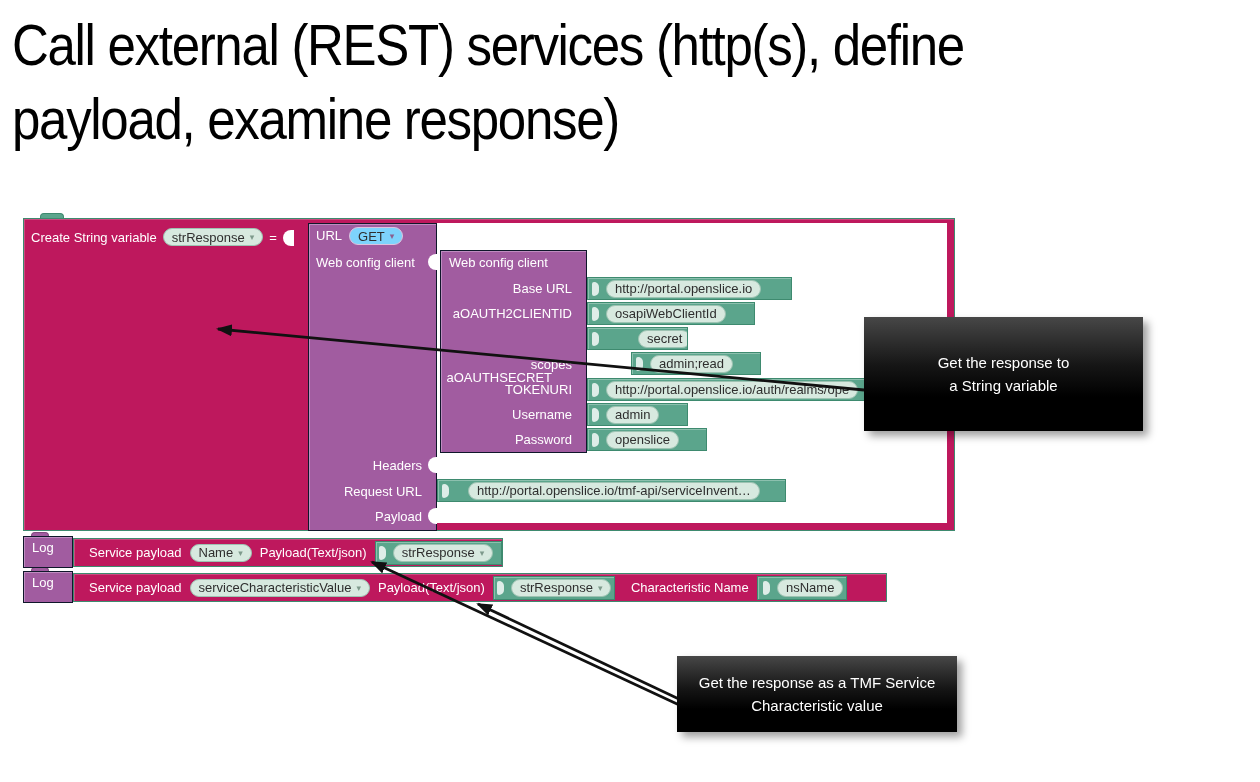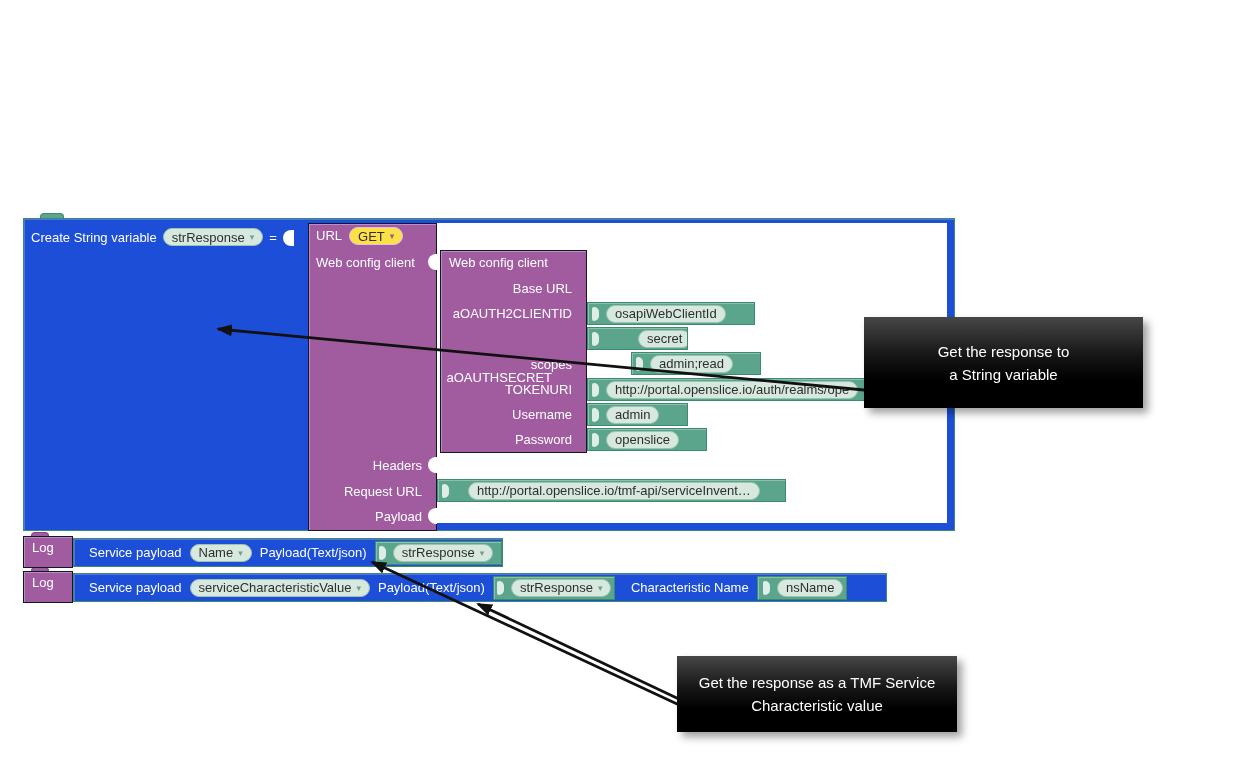--- a/index.html
+++ b/index.html
@@ -6,31 +6,31 @@
   .canvas{position:relative;width:1260px;height:782px;background:#fff;overflow:hidden;
           font-family:"Liberation Sans",sans-serif;}
 
   
   .title{position:absolute;left:12px;top:8px;color:#000;}
   .title .tline{font-size:58px;line-height:74px;letter-spacing:-1.5px;white-space:nowrap;
                 transform:scaleX(.88);transform-origin:left;}
 
   
   .blk{position:absolute;box-sizing:border-box;}
-  .green{background:#1d4ed8;border:1px solid #3e8a6f;box-shadow:inset 1px 1px 0 rgba(255,255,255,.22);}
+  .green{background:#be185d;border:1px solid #3e8a6f;box-shadow:inset 1px 1px 0 rgba(255,255,255,.22);}
   .purple{background:#a15ca0;border:1px solid #0f172a;box-shadow:inset 1px 1px 0 #bf8cc0;}
   .white-area{background:#fff;}
   .wlabel{color:#fff;font-size:13px;line-height:16px;white-space:nowrap;}
   .rlabel{position:absolute;text-align:right;}
 
   .pill{display:inline-flex;align-items:center;gap:5px;height:18px;box-sizing:border-box;
         background:#d7e9df;border:1px solid #9dc3b2;border-radius:9px;padding:0 8px;
         color:#2e2e2e;font-size:13px;white-space:nowrap;}
   .pill .caret{font-size:9px;color:#7e9a8c;line-height:10px;}
-  .pill.ppl{background:#fde047;border-color:#dcc3de;}
+  .pill.ppl{background:#7dd3fc;border-color:#dcc3de;}
   .pill.ppl .caret{color:#8a5f8f;}
 
   .socket{position:absolute;width:9px;height:16px;background:#fff;border-radius:8px 0 0 8px;z-index:4;}
   .conn{width:7px;height:14px;background:rgba(255,255,255,.8);border-radius:2px 5px 5px 2px;
         margin-right:7px;flex:0 0 auto;}
 
   .vblock{position:absolute;display:flex;align-items:center;padding-left:4px;z-index:4;
           background:#5ba58c;border:1px solid #3e8a6f;box-shadow:inset 1px 1px 0 rgba(255,255,255,.3);
           box-sizing:border-box;overflow:hidden;}
 
@@ -44,20 +44,24 @@
            justify-content:center;background:linear-gradient(180deg,#474747 0%,#161616 42%,#000 70%);
            color:#fff;font-size:15px;line-height:23px;text-align:center;
            box-shadow:5px 5px 8px rgba(0,0,0,.38);}
   .arrows{position:absolute;left:0;top:0;z-index:40;pointer-events:none;}
 </style>
 </head>
 <body>
 
 <div class="canvas">
 
+  <div class="title">
+    <div class="tline">Call external (REST) services (http(s), define</div>
+    <div class="tline">payload, examine response)</div>
+  </div>
 
   <div class="notch" style="left:40px;top:213px;width:22px;height:6px;"></div>
 
   <div class="blk green" style="left:23px;top:218px;width:932px;height:313px;z-index:1;"></div>
 
   <div class="blk white-area" style="left:437px;top:223px;width:510px;height:300px;z-index:2;"></div>
 
   <div class="rowflex" style="position:absolute;left:31px;top:226px;height:20px;gap:6px;z-index:5;align-items:flex-end;">
     <span class="wlabel">Create String variable</span>
     <span class="pill">
@@ -91,20 +95,24 @@
   <div class="wlabel" style="position:absolute;left:449px;top:255px;z-index:5;">Web config client</div>
 
   <div class="wlabel rlabel" style="left:440px;top:281px;width:132px;z-index:5;">Base URL</div>
   <div class="wlabel rlabel" style="left:440px;top:306px;width:132px;z-index:5;">aOAUTH2CLIENTID</div>
   <div class="wlabel rlabel" style="left:420px;top:331px;width:132px;z-index:5;margin-top:39px;">aOAUTHSECRET</div>
   <div class="wlabel rlabel" style="left:440px;top:357px;width:132px;z-index:5;">scopes</div>
   <div class="wlabel rlabel" style="left:440px;top:382px;width:132px;z-index:5;">TOKENURI</div>
   <div class="wlabel rlabel" style="left:440px;top:407px;width:132px;z-index:5;">Username</div>
   <div class="wlabel rlabel" style="left:440px;top:432px;width:132px;z-index:5;">Password</div>
 
+  <div class="vblock" style="left:587px;top:277px;width:205px;height:23px;">
+    <span class="conn"></span>
+    <span class="pill">http://portal.openslice.io</span>
+  </div>
   <div class="vblock" style="left:587px;top:302px;width:168px;height:23px;">
     <span class="conn"></span>
     <span class="pill">osapiWebClientId</span>
   </div>
   <div class="vblock" style="left:587px;top:327px;width:101px;height:23px;gap:32px;">
     <span class="conn"></span>
     <span class="pill">secret</span>
   </div>
   <div class="vblock" style="left:587px;top:352px;width:130px;height:23px;margin-left:44px;">
     <span class="conn"></span>
@@ -177,21 +185,21 @@
     <defs>
       <marker id="ah" markerUnits="userSpaceOnUse" markerWidth="16" markerHeight="12" refX="14" refY="6" orient="auto">
         <path d="M0,0 L16,6 L0,12 Z" fill="#111"></path>
       </marker>
     </defs>
     <line x1="864" y1="390" x2="218" y2="329" stroke="#111" stroke-width="2.8" marker-end="url(#ah)"></line>
     <line x1="690" y1="710" x2="372" y2="562" stroke="#111" stroke-width="2.8" marker-end="url(#ah)"></line>
     <line x1="681" y1="700" x2="478" y2="604" stroke="#111" stroke-width="2.8" marker-end="url(#ah)"></line>
   </svg>
 
-  <div class="callout" style="left:864px;top:317px;width:279px;height:91px;">
+  <div class="callout" style="left:864px;top:317px;width:279px;height:114px;">
     <div>Get the response to</div>
     <div>a String variable</div>
   </div>
   <div class="callout" style="left:677px;top:656px;width:280px;height:76px;">
     <div>Get the response as a TMF Service</div>
     <div>Characteristic value</div>
   </div>
 
 </div>
 

